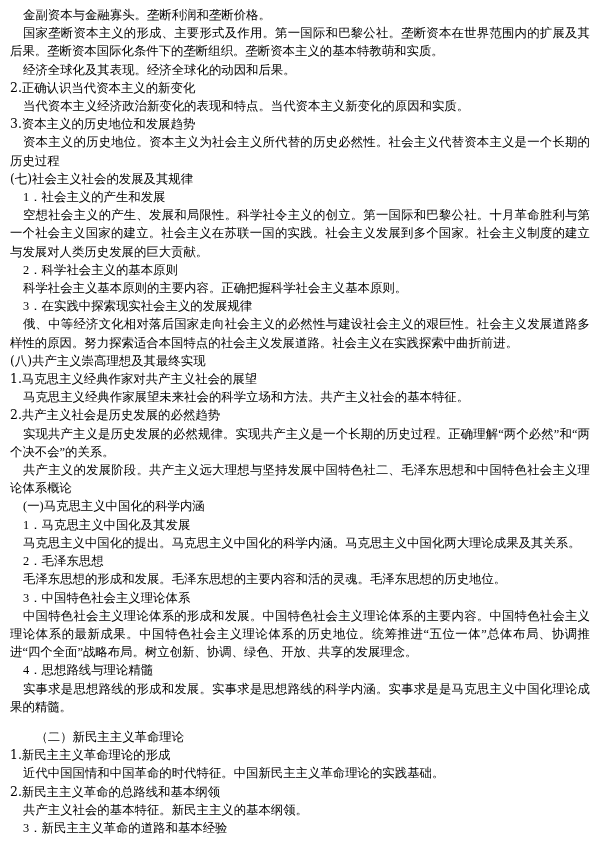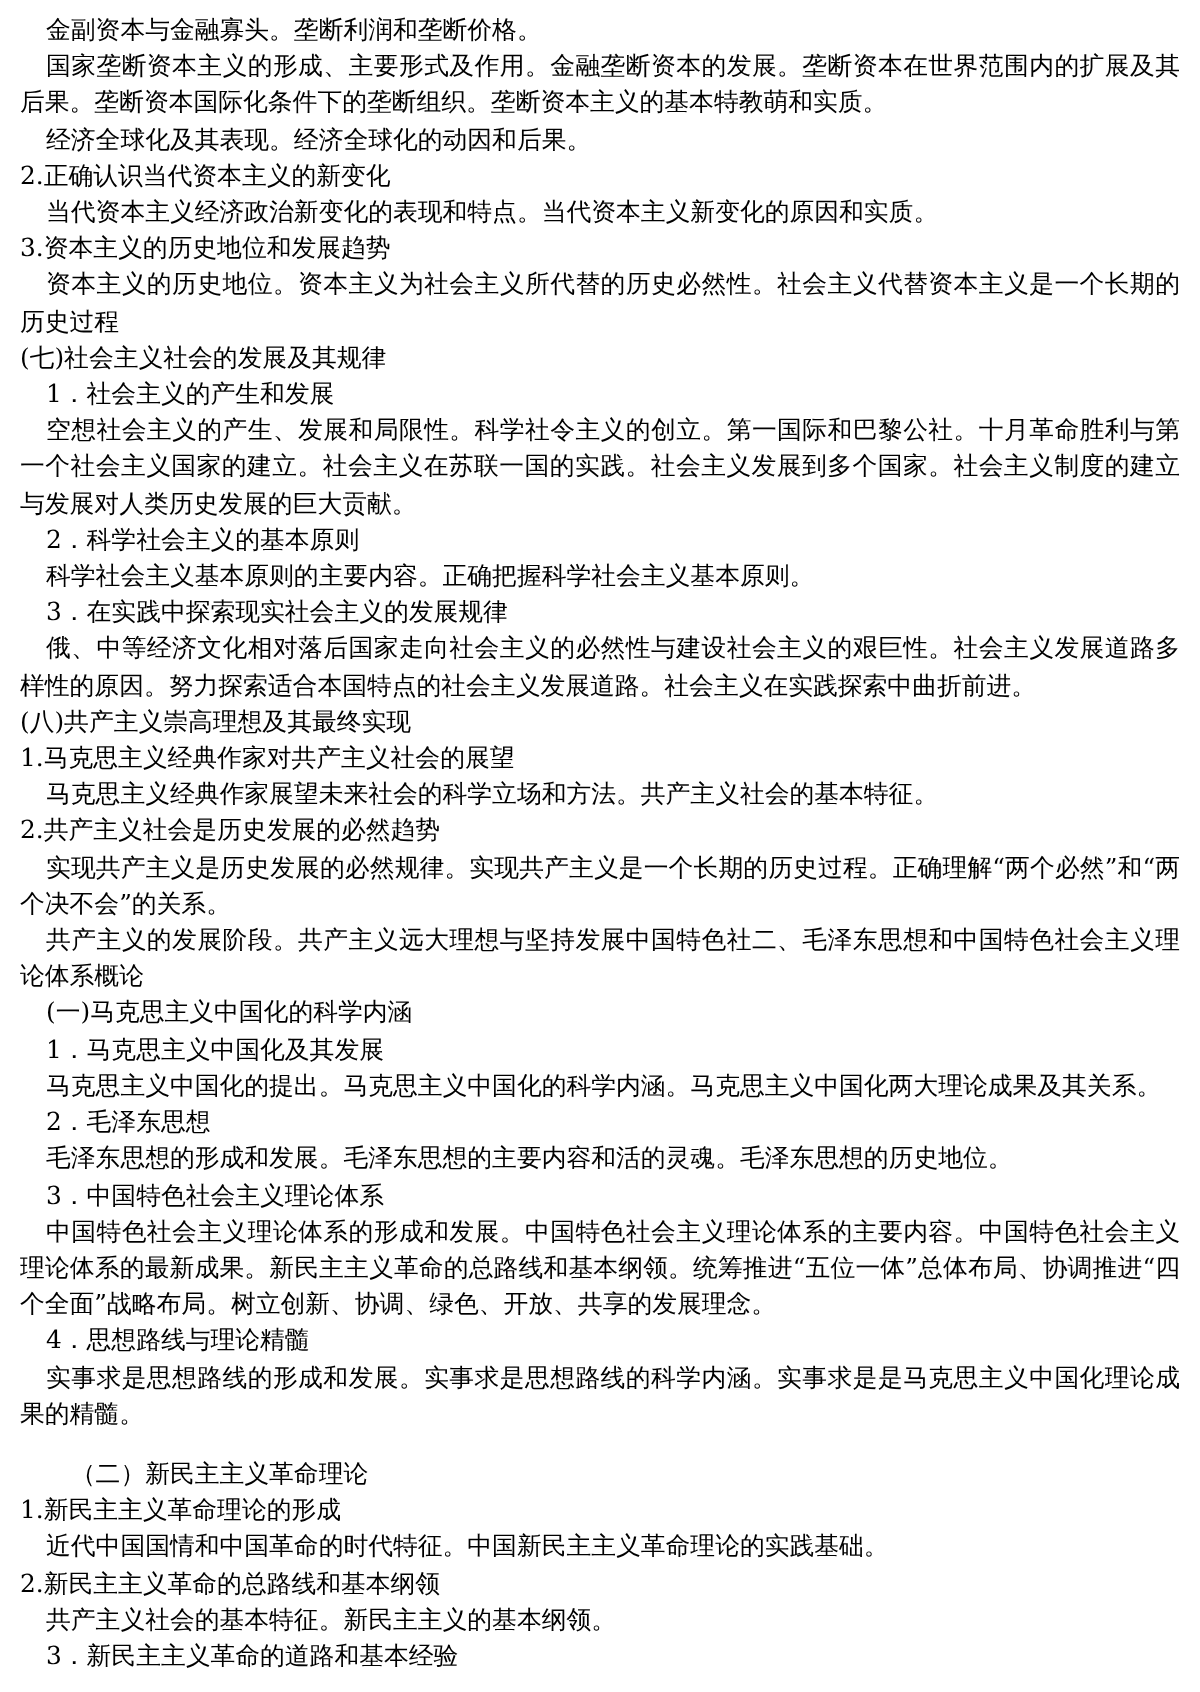--- a/index.html
+++ b/index.html
@@ -23,29 +23,29 @@
   .ln {
     font-size: 12.4px;
     line-height: 18.2px;
     text-align: justify;
     text-justify: inter-ideograph;
     margin: 0;
     white-space: pre-wrap;
     word-break: break-all;
   }
   .ind1 { text-indent: 0; }
-  .ind2 { text-indent: 1.05em; }
+  .ind2 { text-indent: 1.05em; font-family: Liberation Serif, serif; }
   .ind3 { text-indent: 2.05em; margin-top: 12px; }
 </style>
 </head>
 <body>
 
 <div id="doc">
     <p class="ln ind2">金副资本与金融寡头。垄断利润和垄断价格。</p>
-    <p class="ln ind2">国家垄断资本主义的形成、主要形式及作用。金融垄断资本的发展。垄断资本在世界范围内的扩展及其后果。垄断资本国际化条件下的垄断组织。垄断资本主义的基本特教萌和实质。</p>
+    <p class="ln ind2">国家垄断资本主义的形成、主要形式及作用。第一国际和巴黎公社。垄断资本在世界范围内的扩展及其后果。垄断资本国际化条件下的垄断组织。垄断资本主义的基本特教萌和实质。</p>
     <p class="ln ind2">经济全球化及其表现。经济全球化的动因和后果。</p>
     <p class="ln ind1">2.正确认识当代资本主义的新变化</p>
     <p class="ln ind2">当代资本主义经济政治新变化的表现和特点。当代资本主义新变化的原因和实质。</p>
     <p class="ln ind1">3.资本主义的历史地位和发展趋势</p>
     <p class="ln ind2">资本主义的历史地位。资本主义为社会主义所代替的历史必然性。社会主义代替资本主义是一个长期的历史过程</p>
     <p class="ln ind1">(七)社会主义社会的发展及其规律</p>
     <p class="ln ind2">1．社会主义的产生和发展</p>
     <p class="ln ind2">空想社会主义的产生、发展和局限性。科学社令主义的创立。第一国际和巴黎公社。十月革命胜利与第一个社会主义国家的建立。社会主义在苏联一国的实践。社会主义发展到多个国家。社会主义制度的建立与发展对人类历史发展的巨大贡献。</p>
     <p class="ln ind2">2．科学社会主义的基本原则</p>
     <p class="ln ind2">科学社会主义基本原则的主要内容。正确把握科学社会主义基本原则。</p>
@@ -56,21 +56,21 @@
     <p class="ln ind2">马克思主义经典作家展望未来社会的科学立场和方法。共产主义社会的基本特征。</p>
     <p class="ln ind1">2.共产主义社会是历史发展的必然趋势</p>
     <p class="ln ind2">实现共产主义是历史发展的必然规律。实现共产主义是一个长期的历史过程。正确理解“两个必然”和“两个决不会”的关系。</p>
     <p class="ln ind2">共产主义的发展阶段。共产主义远大理想与坚持发展中国特色社二、毛泽东思想和中国特色社会主义理论体系概论</p>
     <p class="ln ind2">(一)马克思主义中国化的科学内涵</p>
     <p class="ln ind2">1．马克思主义中国化及其发展</p>
     <p class="ln ind2">马克思主义中国化的提出。马克思主义中国化的科学内涵。马克思主义中国化两大理论成果及其关系。</p>
     <p class="ln ind2">2．毛泽东思想</p>
     <p class="ln ind2">毛泽东思想的形成和发展。毛泽东思想的主要内容和活的灵魂。毛泽东思想的历史地位。</p>
     <p class="ln ind2">3．中国特色社会主义理论体系</p>
-    <p class="ln ind2">中国特色社会主义理论体系的形成和发展。中国特色社会主义理论体系的主要内容。中国特色社会主义理论体系的最新成果。新民主主义革命的总路线和基本纲领。统筹推进“五位一体”总体布局、协调推进“四个全面”战略布局。树立创新、协调、绿色、开放、共享的发展理念。</p>
+    <p class="ln ind2">中国特色社会主义理论体系的形成和发展。中国特色社会主义理论体系的主要内容。中国特色社会主义理论体系的最新成果。中国特色社会主义理论体系的历史地位。统筹推进“五位一体”总体布局、协调推进“四个全面”战略布局。树立创新、协调、绿色、开放、共享的发展理念。</p>
     <p class="ln ind2">4．思想路线与理论精髓</p>
     <p class="ln ind2">实事求是思想路线的形成和发展。实事求是思想路线的科学内涵。实事求是是马克思主义中国化理论成果的精髓。</p>
     <p class="ln ind3">（二）新民主主义革命理论</p>
     <p class="ln ind1">1.新民主主义革命理论的形成</p>
     <p class="ln ind2">近代中国国情和中国革命的时代特征。中国新民主主义革命理论的实践基础。</p>
     <p class="ln ind1">2.新民主主义革命的总路线和基本纲领</p>
     <p class="ln ind2">共产主义社会的基本特征。新民主主义的基本纲领。</p>
     <p class="ln ind2">3．新民主主义革命的道路和基本经验</p>
   </div>
 

